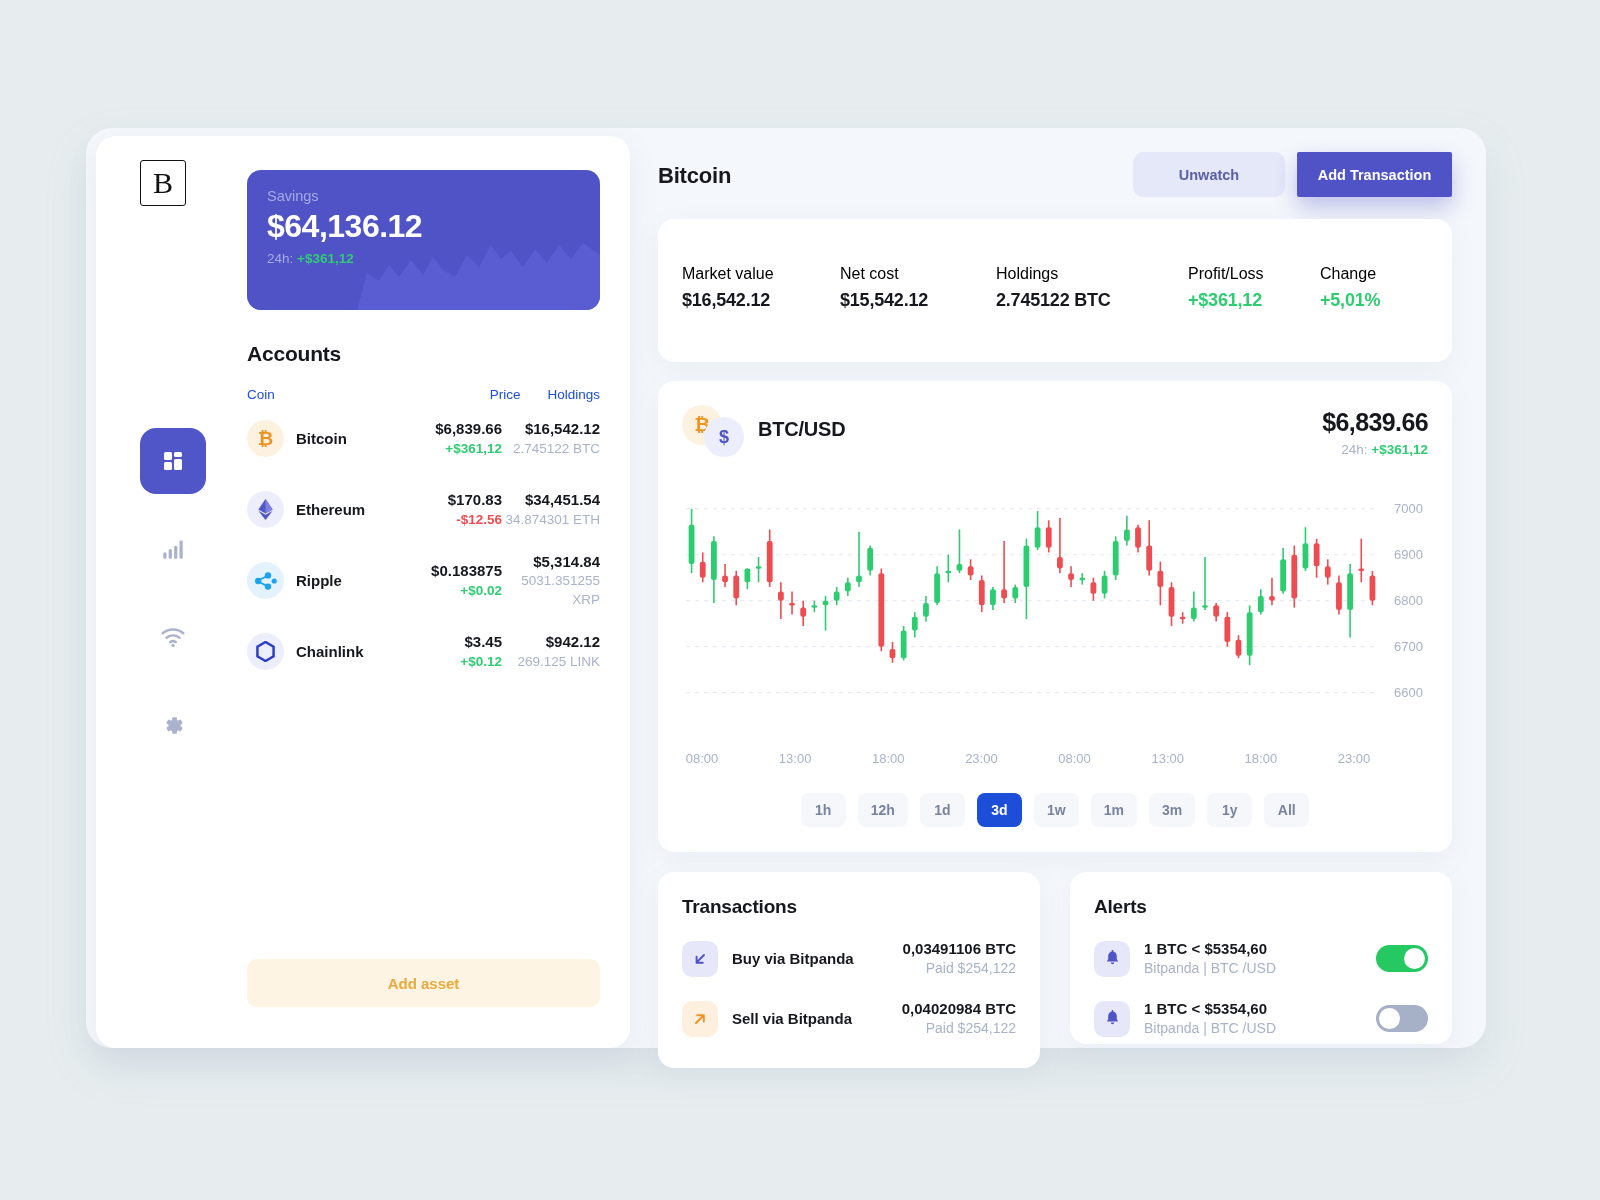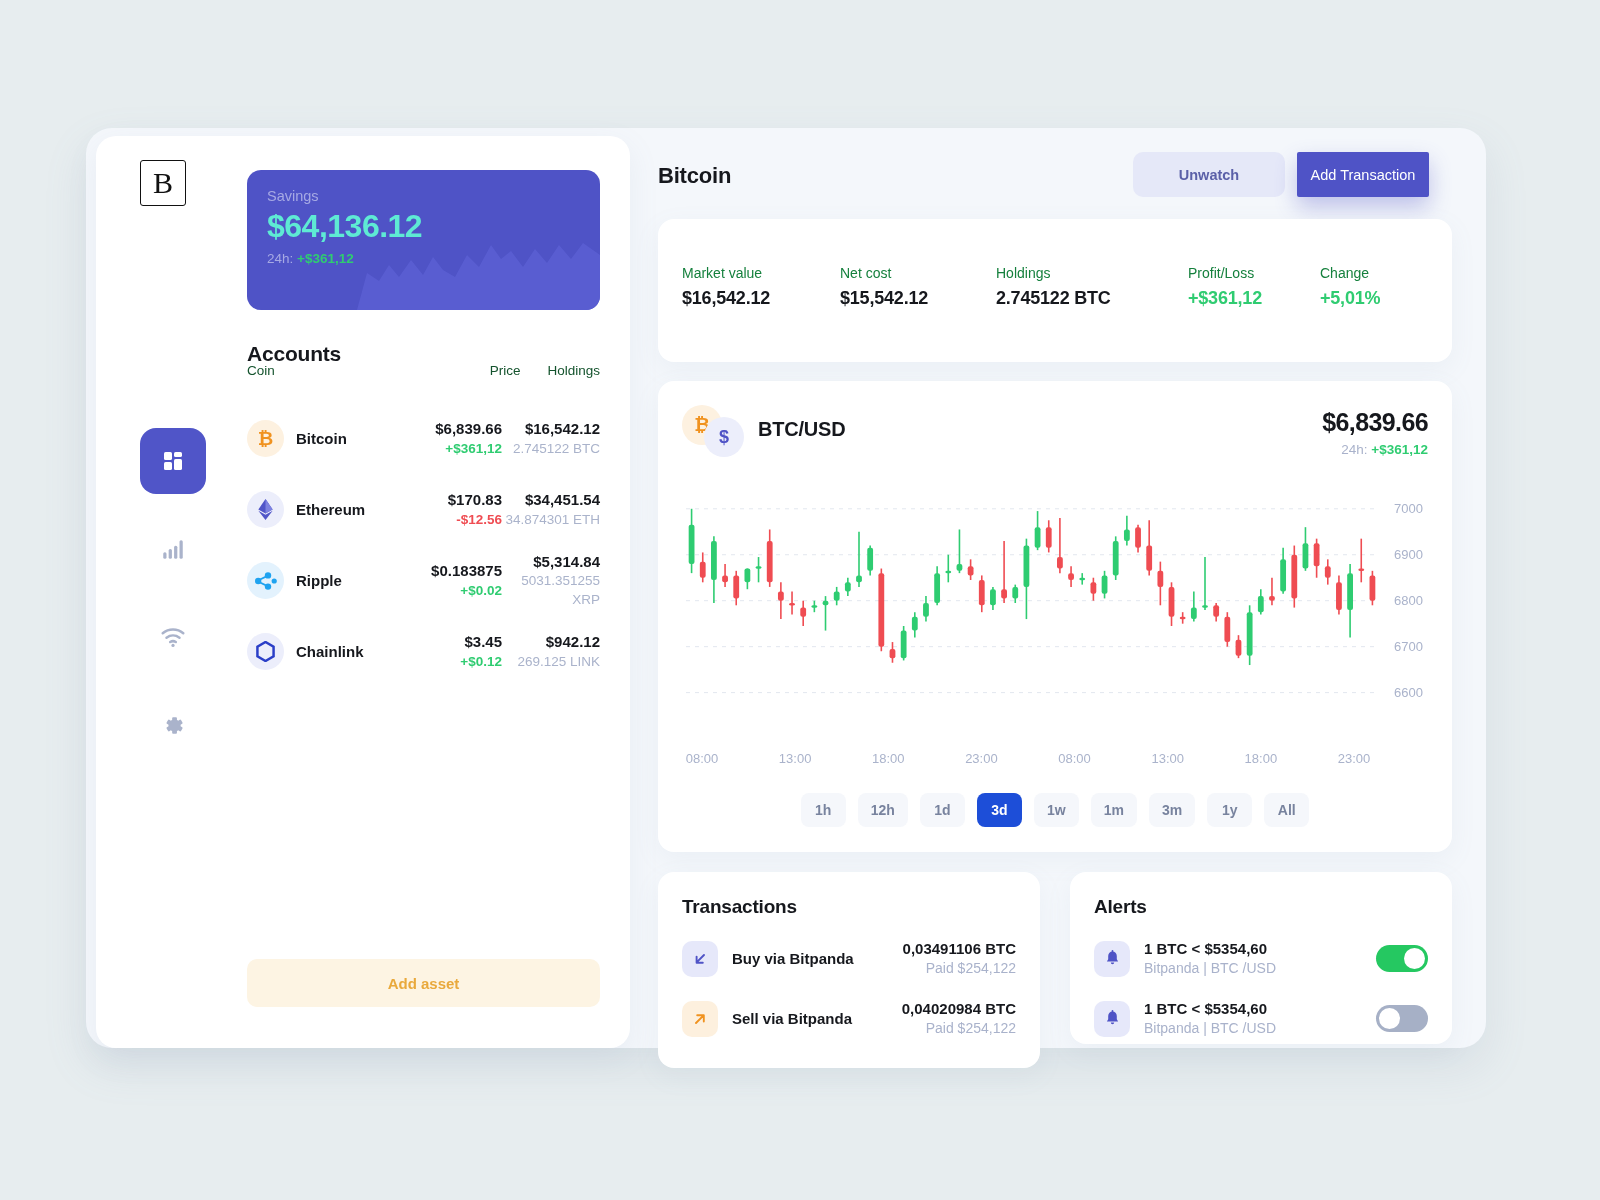--- a/index.html
+++ b/index.html
@@ -46,27 +46,27 @@
 
   
   .savings {
     position: absolute; left: 247px; top: 170px;
     width: 353px; height: 140px;
     background: #4f53c6; border-radius: 14px; overflow: hidden;
     padding: 18px 20px;
   }
   .savings .wave { position: absolute; inset: auto 0 0 0; height: 95px; }
   .savings-label { position: relative; font-size: 14.5px; color: #a6a9e4; margin-bottom: 2px; }
-  .savings-amount { position: relative; font-size: 32px; font-weight: 700; color: #5eead4; letter-spacing: -.5px; line-height: 1.25; }
+  .savings-amount { position: relative; font-size: 32px; font-weight: 700; color: #ffffff; letter-spacing: -.5px; line-height: 1.25; }
   .savings-sub { position: relative; font-size: 13.5px; color: #a6a9e4; margin-top: 5px; }
   .savings-sub b { color: #2fcc71; font-weight: 700; }
 
   
   .accounts-title { position: absolute; left: 247px; top: 342px; font-size: 21px; font-weight: 700; color: #16181d; letter-spacing: -.2px; }
-  .acct-head { position: absolute; left: 247px; top: 363px; width: 353px; display: flex; font-size: 13.5px; color: #14532d; gap: 27px; }
+  .acct-head { position: absolute; left: 247px; top: 387px; width: 353px; display: flex; font-size: 13.5px; color: #1d4ed8; gap: 27px; }
   .acct-head .c1 { width: 150px; }
   .acct-head .c2 { width: 105px; text-align: right; }
   .acct-head .c3 { flex: 1; text-align: right; }
   .acct-list { position: absolute; left: 247px; top: 403px; width: 353px; }
   .acct-row { display: flex; align-items: center; height: 71px; }
   .acct-coin { width: 150px; display: flex; align-items: center; gap: 12px; }
   .coin-badge { width: 37px; height: 37px; border-radius: 50%; display: flex; align-items: center; justify-content: center; flex: none; }
   .coin-name { font-size: 15px; font-weight: 700; color: #16181d; }
   .acct-price { width: 105px; text-align: right; }
   .acct-hold { flex: 1; text-align: right; }
@@ -81,36 +81,36 @@
   }
 
   
   .rtitle { position: absolute; left: 658px; top: 163px; font-size: 22px; font-weight: 700; color: #16181d; letter-spacing: -.2px; }
   .btn-unwatch {
     position: absolute; left: 1133px; top: 152px; width: 152px; height: 45px;
     background: #e5e8f8; color: #5b60a8; border: none; border-radius: 10px;
     font-size: 14.5px; font-weight: 700; font-family: inherit; cursor: pointer;
   }
   .btn-add {
-    position: absolute; left: 1297px; top: 152px; width: 132px; height: 45px;
+    position: absolute; left: 1297px; top: 152px; width: 155px; height: 45px;
     background: #4f53c6; color: #fff; border: none; border-radius: 2px;
-    font-size: 14.5px; font-weight: 400; font-family: inherit; cursor: pointer;
+    font-size: 14.5px; font-weight: 700; font-family: inherit; cursor: pointer;
     box-shadow: 0 10px 22px rgba(79,83,198,.33);
   }
 
   .card { position: absolute; background: #fff; border-radius: 16px; box-shadow: 0 8px 26px rgba(130,150,180,.08); }
   .overview { left: 658px; top: 219px; width: 794px; height: 143px; padding: 24px 24px 0 24px; }
   .card-title { font-size: 19px; font-weight: 700; color: #16181d; letter-spacing: -.2px; }
   .ov-stats { display: flex; margin-top: 22px; }
   .ov-stat { flex: none; }
   .ov-stat:nth-child(1){ width: 158px; }
   .ov-stat:nth-child(2){ width: 156px; }
   .ov-stat:nth-child(3){ width: 186px; }
   .ov-stat:nth-child(4){ width: 132px; margin-left: 6px; }
-  .ov-lab { font-size: 14px; color: #15803d; }
+  .ov-lab { font-size: 16px; color: #000000; }
   .ov-val { font-size: 18px; font-weight: 700; color: #16181d; margin-top: 7px; letter-spacing: -.2px; }
   .ov-val.green { color: #2fcc71; }
 
   
   .chartcard { left: 658px; top: 381px; width: 794px; height: 471px; }
   .pair-wrap { position: absolute; left: 24px; top: 24px; display: flex; align-items: center; }
   .pair-icons { position: relative; width: 66px; height: 48px; }
   .pic { position: absolute; width: 40px; height: 40px; border-radius: 50%; display: flex; align-items: center; justify-content: center; font-weight: 700; }
   .pic.a { left: 0; top: 0; background: #fdf1e0; color: #f0921f; font-size: 19px; }
   .pic.b { left: 22px; top: 12px; background: #eceefb; color: #4f53c6; font-size: 18px; }

